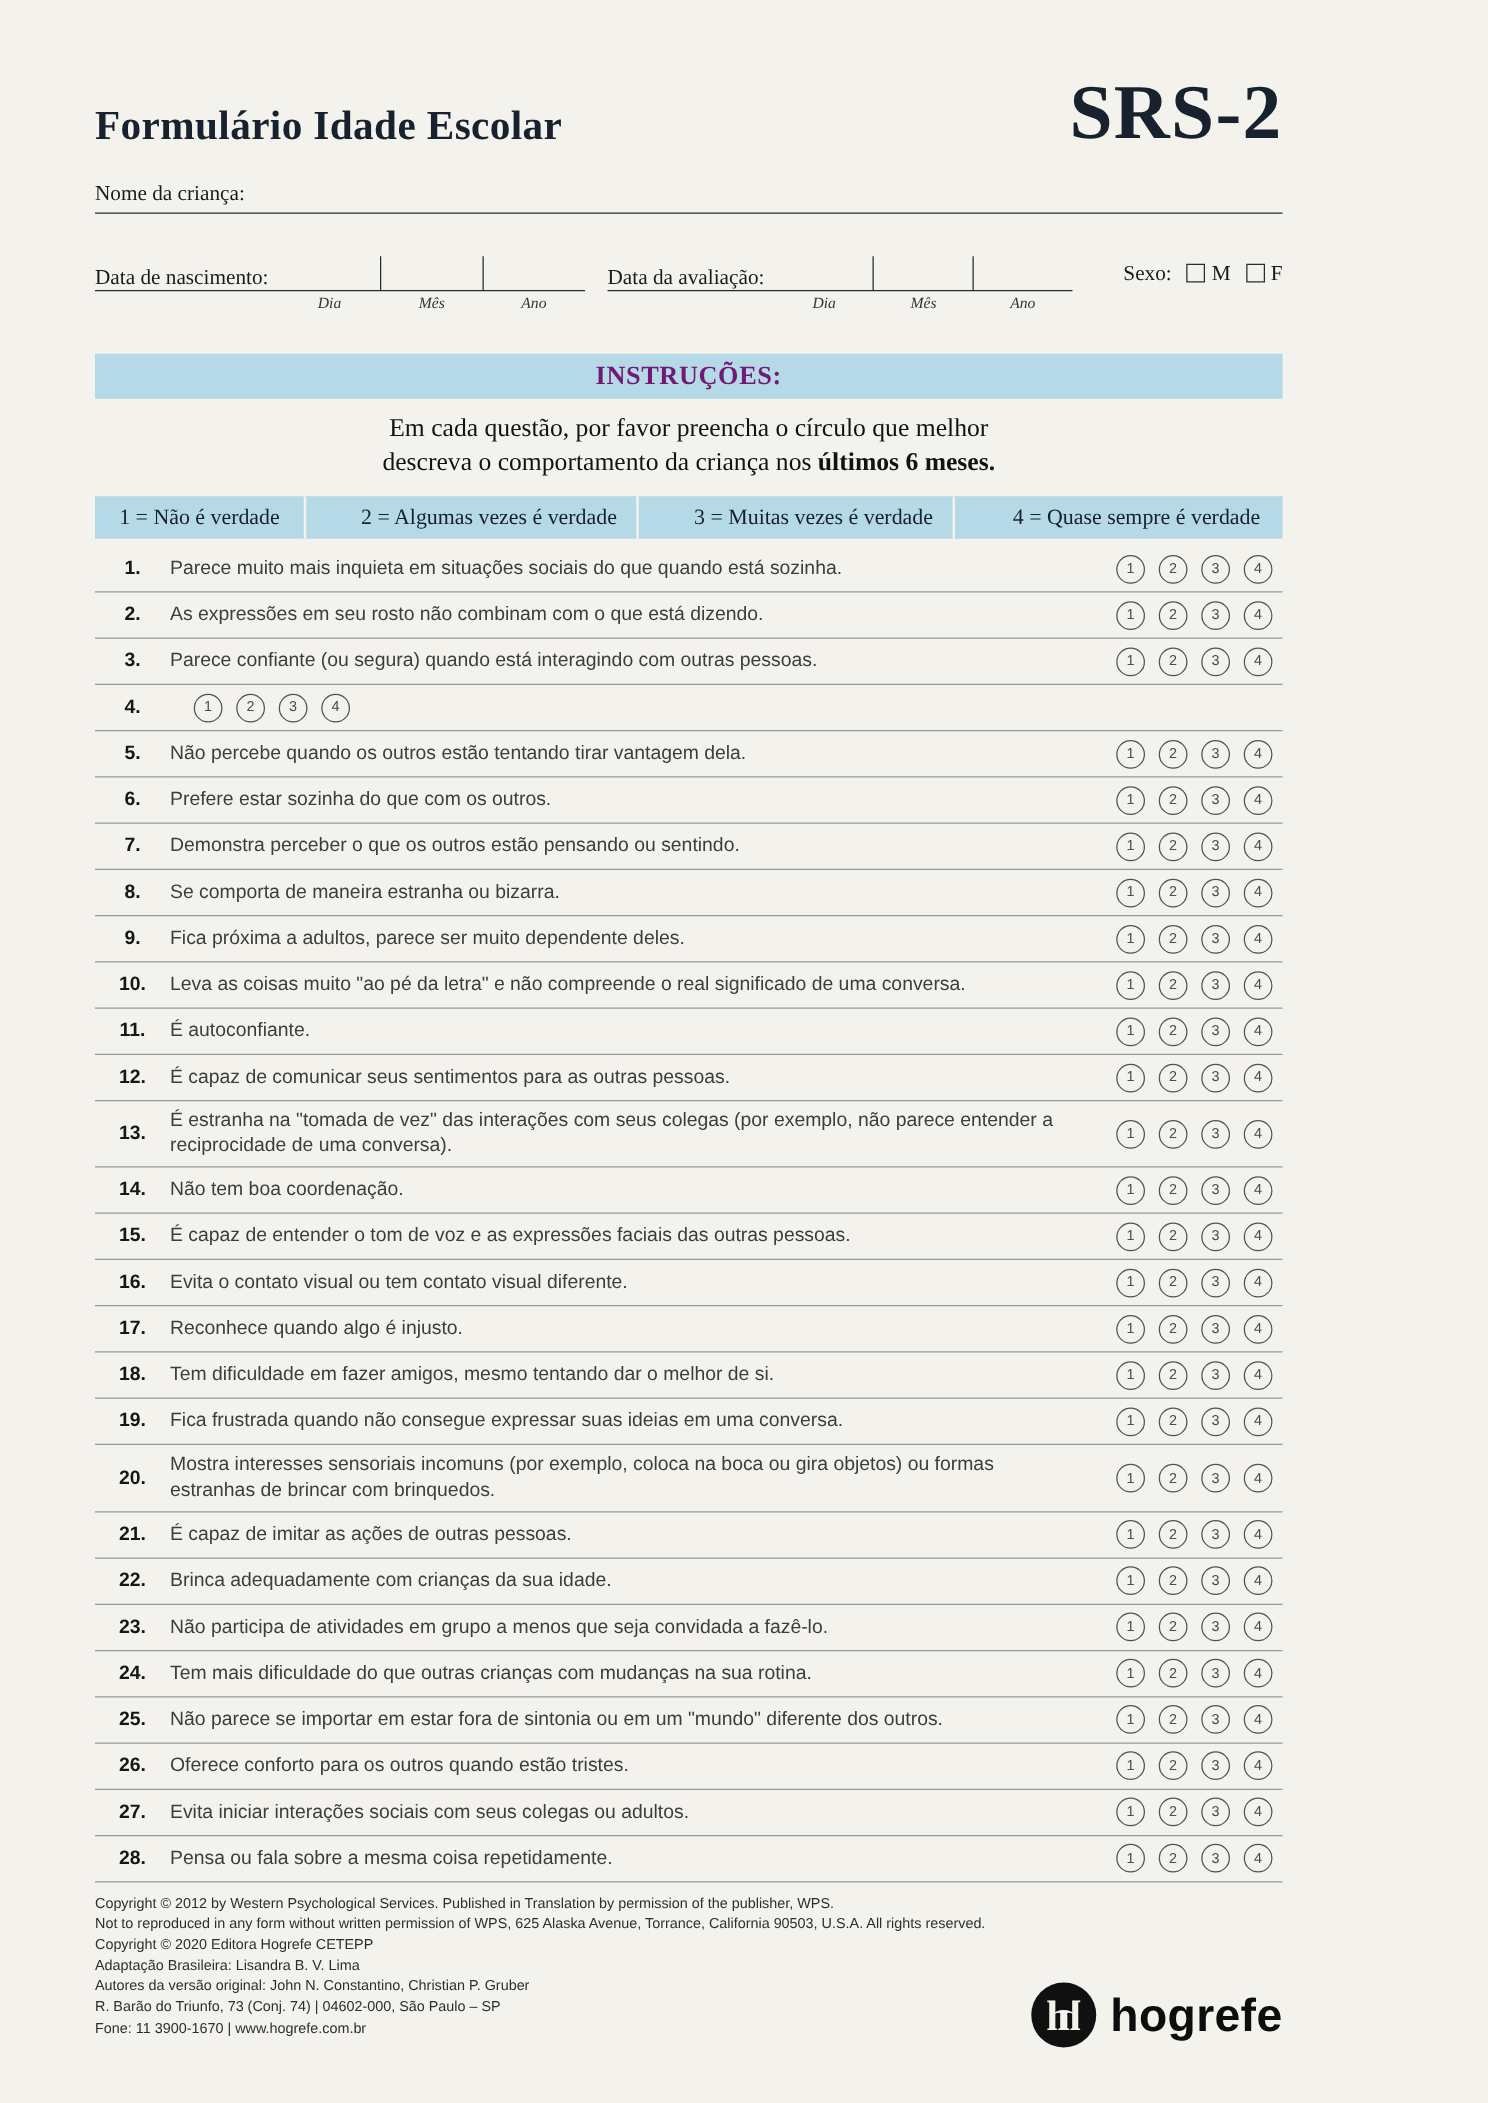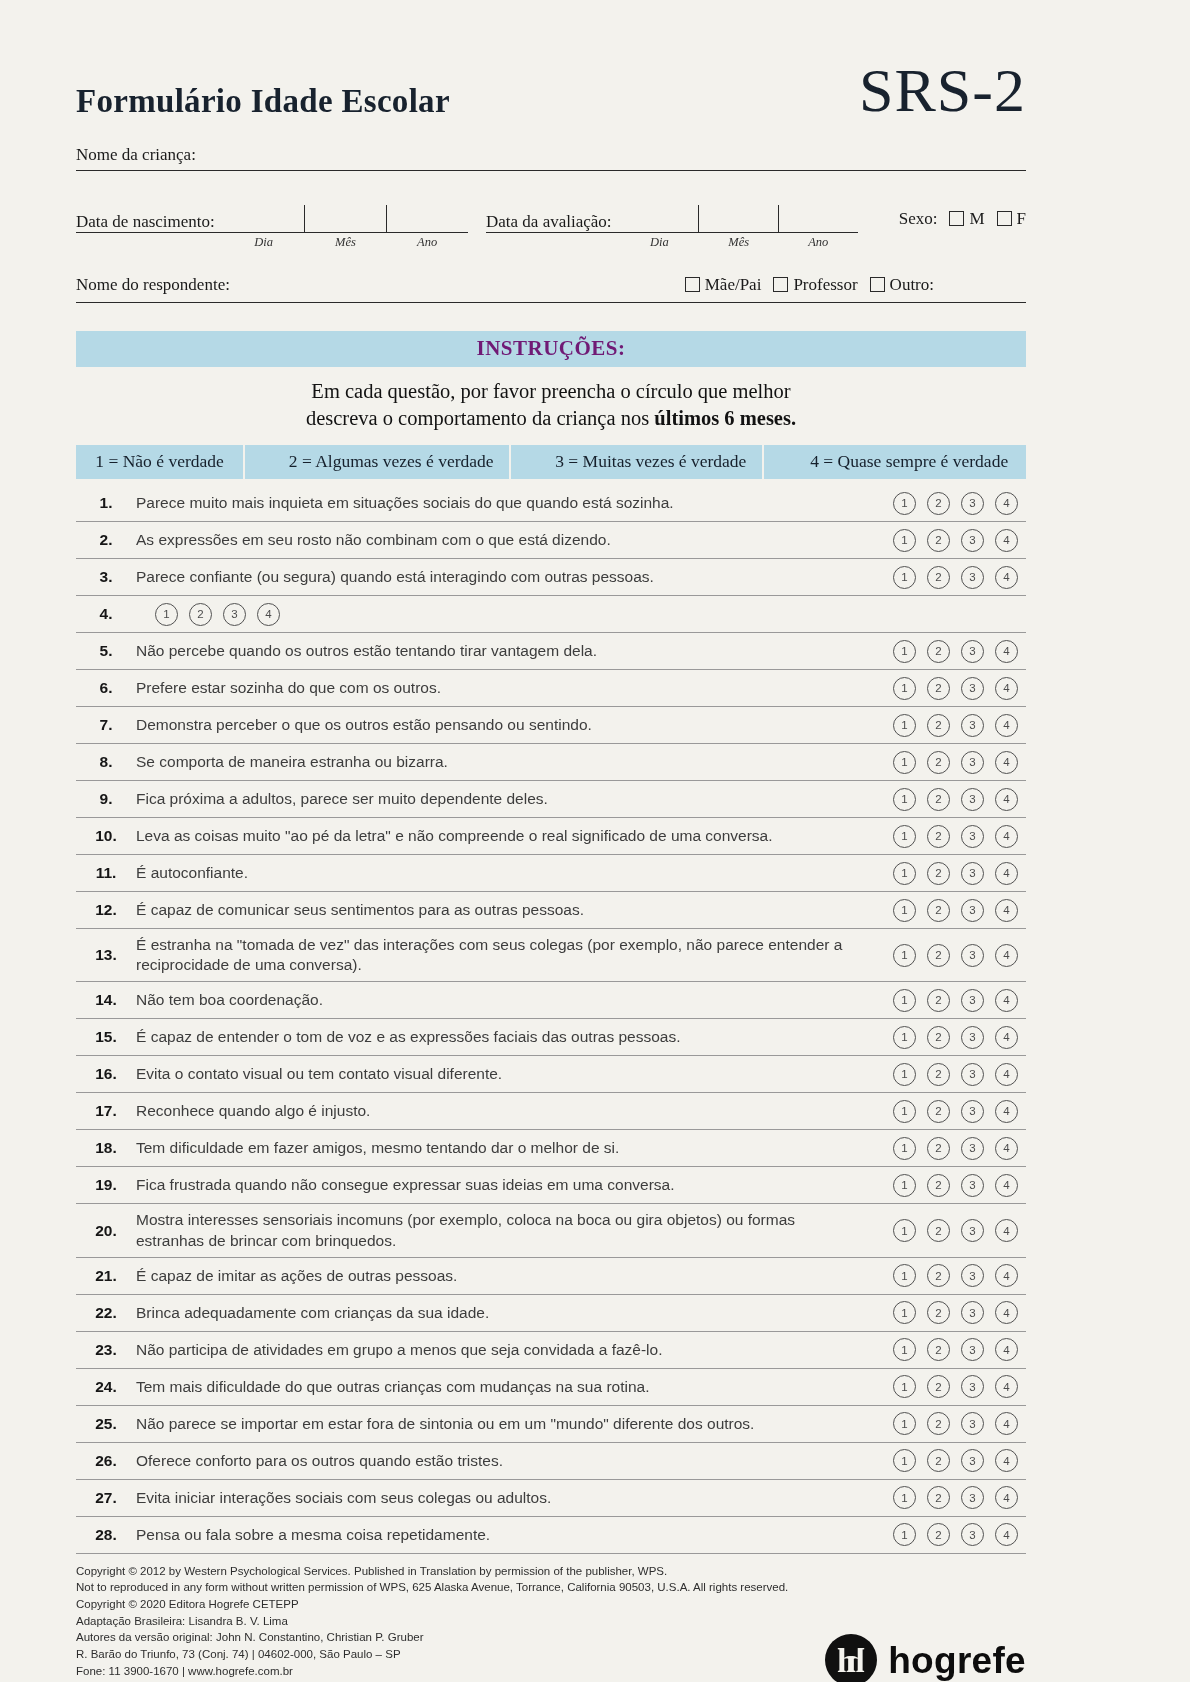--- a/index.html
+++ b/index.html
@@ -6,21 +6,21 @@
   html,body { background:#f3f2ed; }
   .page {
     position:relative; width:1190px; height:1682px; margin:0 auto;
     background:#f3f2ed; color:#1a1a1a;
     font-family:"Liberation Serif", serif;
     padding:26px 164px 0 76px; overflow:hidden;
   }
   
   .header { display:flex; justify-content:space-between; align-items:center; margin-bottom:22px;margin-top:32px; }
   .title { font-size:33px; font-weight:bold; color:#18222e; margin-top:22px; letter-spacing:.3px; }
-  .logo { font-size:62px; font-weight:normal; color:#18222e; line-height:1.05; letter-spacing:1px; }
+  .logo { font-size:62px; font-weight:bold; color:#18222e; line-height:1.05; letter-spacing:1px; }
   
   .name-row { display:flex; align-items:flex-end; border-bottom:1px solid #2a2a2a; padding-bottom:5px; margin-bottom:30px; font-size:17px; }
   .dates-row { display:flex; align-items:flex-start; font-size:17px; margin-bottom:8px; }
   .date-block { flex:0 0 392px; }
   .date-block + .date-block { margin-left:18px; flex:0 0 372px; }
   .date-line { display:flex; align-items:flex-end; border-bottom:1px solid #2a2a2a; height:32px; }
   .date-line .flabel { white-space:nowrap; padding-right:8px; }
   .seg { flex:1; }
   .vbar { width:1px; height:27px; background:#2a2a2a; }
   .date-subs { display:flex; font-style:italic; font-size:12.5px; color:#333; margin-top:2px; }
@@ -103,28 +103,20 @@
         <span class="sub">Dia</span>
         <span class="sub">Mês</span>
         <span class="sub">Ano</span>
       </div>
     </div>
     <div class="sex-block">
       <span>Sexo:</span><span><span class="cb-opt"><span class="cb"></span><span>M</span></span><span class="cb-opt"><span class="cb"></span><span>F</span></span></span>
     </div>
   </div>
 
-  <div class="resp-row">
-    <span class="flabel">Nome do respondente:</span>
-    <span class="resp-options">
-        <span class="cb-opt"><span class="cb"></span><span>Mãe/Pai</span></span>
-        <span class="cb-opt"><span class="cb"></span><span>Professor</span></span>
-        <span class="cb-opt"><span class="cb"></span><span>Outro:</span></span>
-      </span>
-  </div>
 
   <div class="instr-bar">INSTRUÇÕES:</div>
 
   <div class="instr-text">
     <div>Em cada questão, por favor preencha o círculo que melhor</div>
     <div><span>descreva o comportamento da criança nos </span><strong>últimos 6 meses.</strong></div>
   </div>
 
   <div class="legend-bar">
       <div class="legend-cell">1 = Não é verdade</div>

